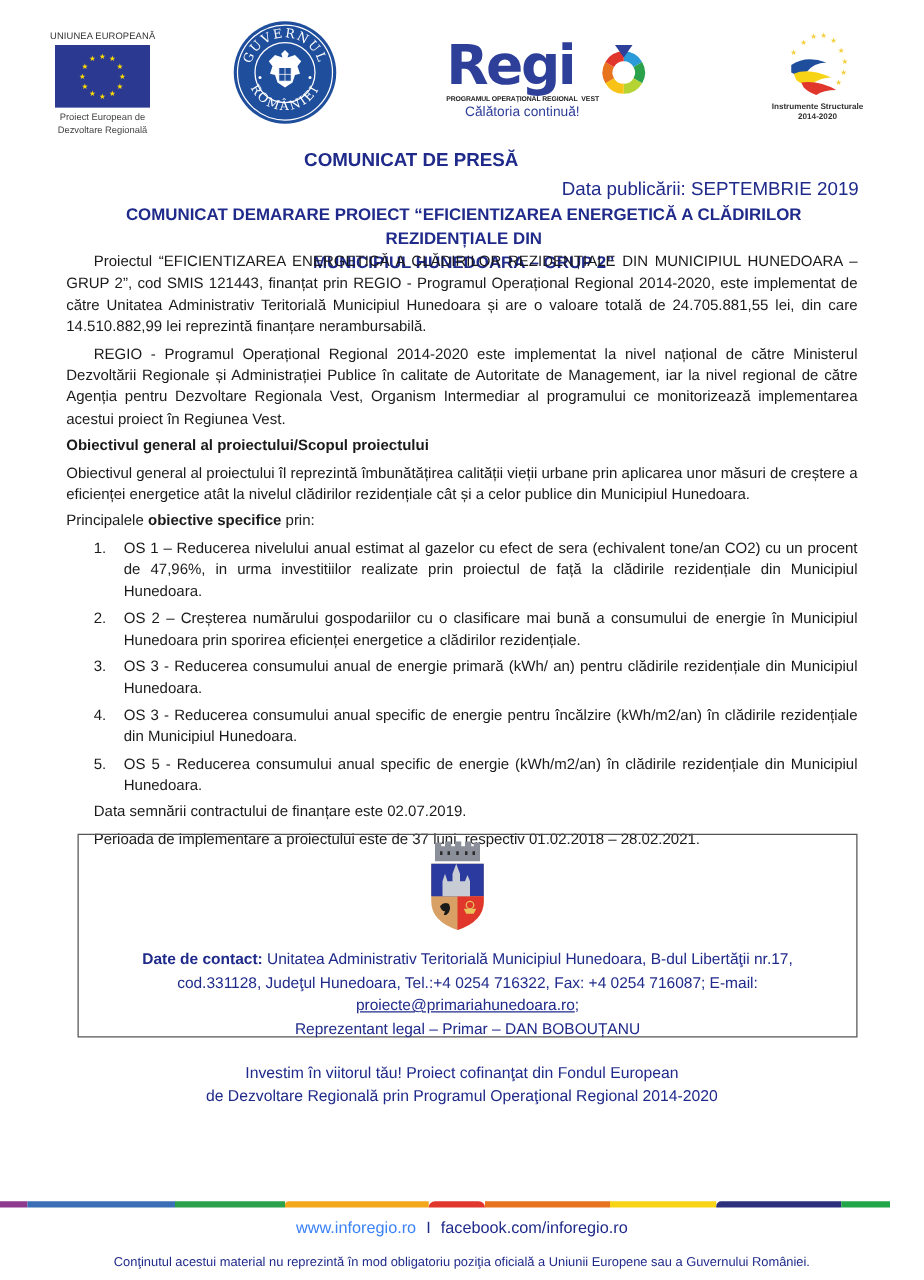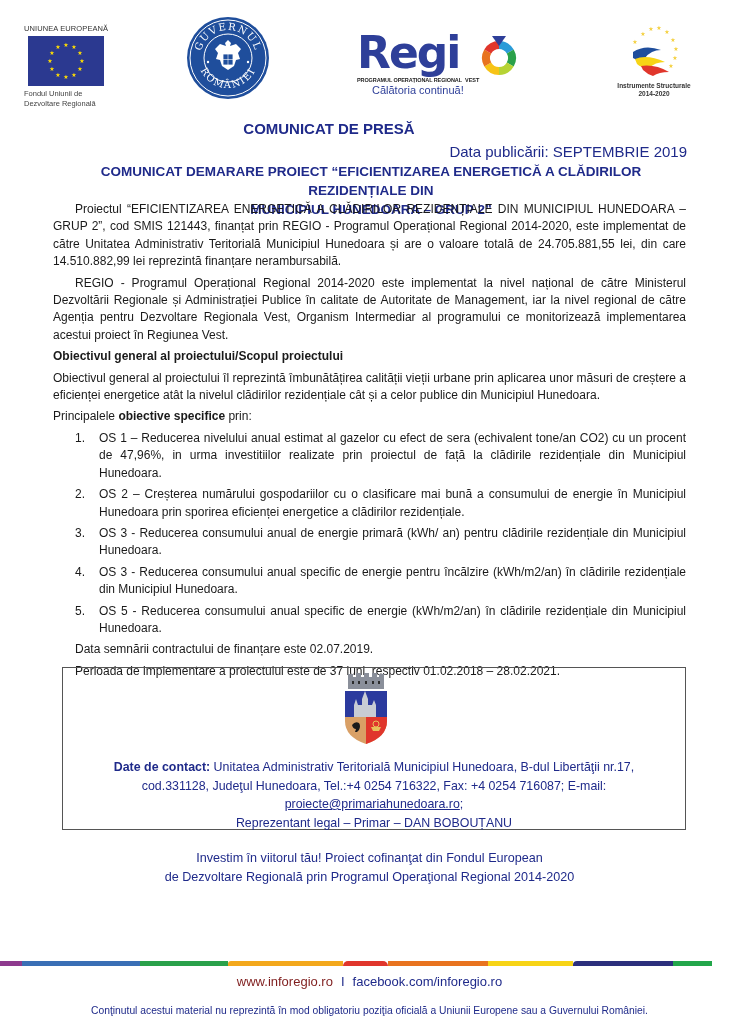--- a/index.html
+++ b/index.html
@@ -1,21 +1,21 @@
 <!DOCTYPE html>
 <html><head>
 <meta charset="utf-8">
 <style>
   * { box-sizing: border-box; margin: 0; padding: 0; }
   html, body { width: 739px; height: 1024px; background: #fff; overflow: hidden; }
   body { position: relative; font-family: "Liberation Sans", "DejaVu Sans", sans-serif; color: #1a1a1a; }
 
   
   .logo { position: absolute; }
-  .eu-logo { left: 24px; top: 24px; width: 84px; }
+  .eu-logo { left: 40px; top: 24px; width: 84px; text-align: center; }
   .eu-logo .cap { font-size: 7.5px; color: #333; letter-spacing: 0.1px; white-space: nowrap; }
   .eu-logo .flag { width: 76px; height: 50px; margin: 3px auto 3px; background: #2b3990; position: relative; }
   .eu-logo .sub { font-size: 7.5px; color: #444; line-height: 10px; white-space: nowrap; }
 
   .gov-logo { left: 186px; top: 16px; width: 84px; height: 84px; }
 
   .regio-logo { left: 357px; top: 33px; width: 165px; height: 68px; }
   .regio-word { position: absolute; left: 0; top: -6px; font-family: "DejaVu Sans", sans-serif; font-weight: bold; font-size: 44px; color: #2e3f99; letter-spacing: -2px; }
   .regio-prog { position: absolute; left: 0; top: 44px; font-size: 5.5px; font-weight: bold; color: #222; letter-spacing: -0.1px; white-space: nowrap; }
   .regio-vest { position: absolute; left: 108px; top: 44px; font-size: 5.5px; font-weight: bold; color: #222; }
@@ -72,21 +72,21 @@
         <text x="46" y="41">★</text>
         <text x="38" y="43">★</text>
         <text x="30" y="41">★</text>
         <text x="24" y="35">★</text>
         <text x="22" y="27">★</text>
         <text x="24" y="19">★</text>
         <text x="30" y="13">★</text>
       </g>
     </svg>
   </div>
-  <div class="sub">Fondul Uniunii de</div>
+  <div class="sub">Proiect European de</div>
   <div class="sub">Dezvoltare Regională</div>
 </div>
 
 <div class="logo gov-logo">
   <svg width="84" height="84" viewBox="0 0 84 84">
     <circle cx="42" cy="42" r="41" fill="#1f4e9c"></circle>
     <circle cx="42" cy="42" r="38" fill="none" stroke="#fff" stroke-width="1"></circle>
     <circle cx="42" cy="42" r="24" fill="none" stroke="#fff" stroke-width="1"></circle>
     <defs>
       <path id="arcTop" d="M 14 42 A 28 28 0 0 1 70 42"></path>
@@ -218,16 +218,16 @@
   <span style="width:88px;background:#2aa14a"></span>
   <span style="width:115px;background:#f3a81c;border-radius:3px 0 0 0"></span>
   <span style="width:45px;background:#e0362c;border-radius:6px 6px 0 0"></span>
   <span style="width:100px;background:#e8731f"></span>
   <span style="width:85px;background:#f7d416"></span>
   <span style="width:100px;background:#2c2f7c;border-radius:4px 0 0 0"></span>
   <span style="width:39px;background:#22a64a"></span>
 </div>
 
 <div class="links">
-  <a href="#" style="color:#7f1d1d;text-decoration:none">www.inforegio.ro</a><span class="sep">I</span><a href="#" style="color:#1f2a8a;text-decoration:none">facebook.com/inforegio.ro</a>
+  <a href="#" style="color:#3b82f6;text-decoration:none">www.inforegio.ro</a><span class="sep">I</span><a href="#" style="color:#1f2a8a;text-decoration:none">facebook.com/inforegio.ro</a>
 </div>
 
 <div class="disclaimer">Conţinutul acestui material nu reprezintă în mod obligatoriu poziţia oficială a Uniunii Europene sau a Guvernului României.</div>
 
 </body></html>

